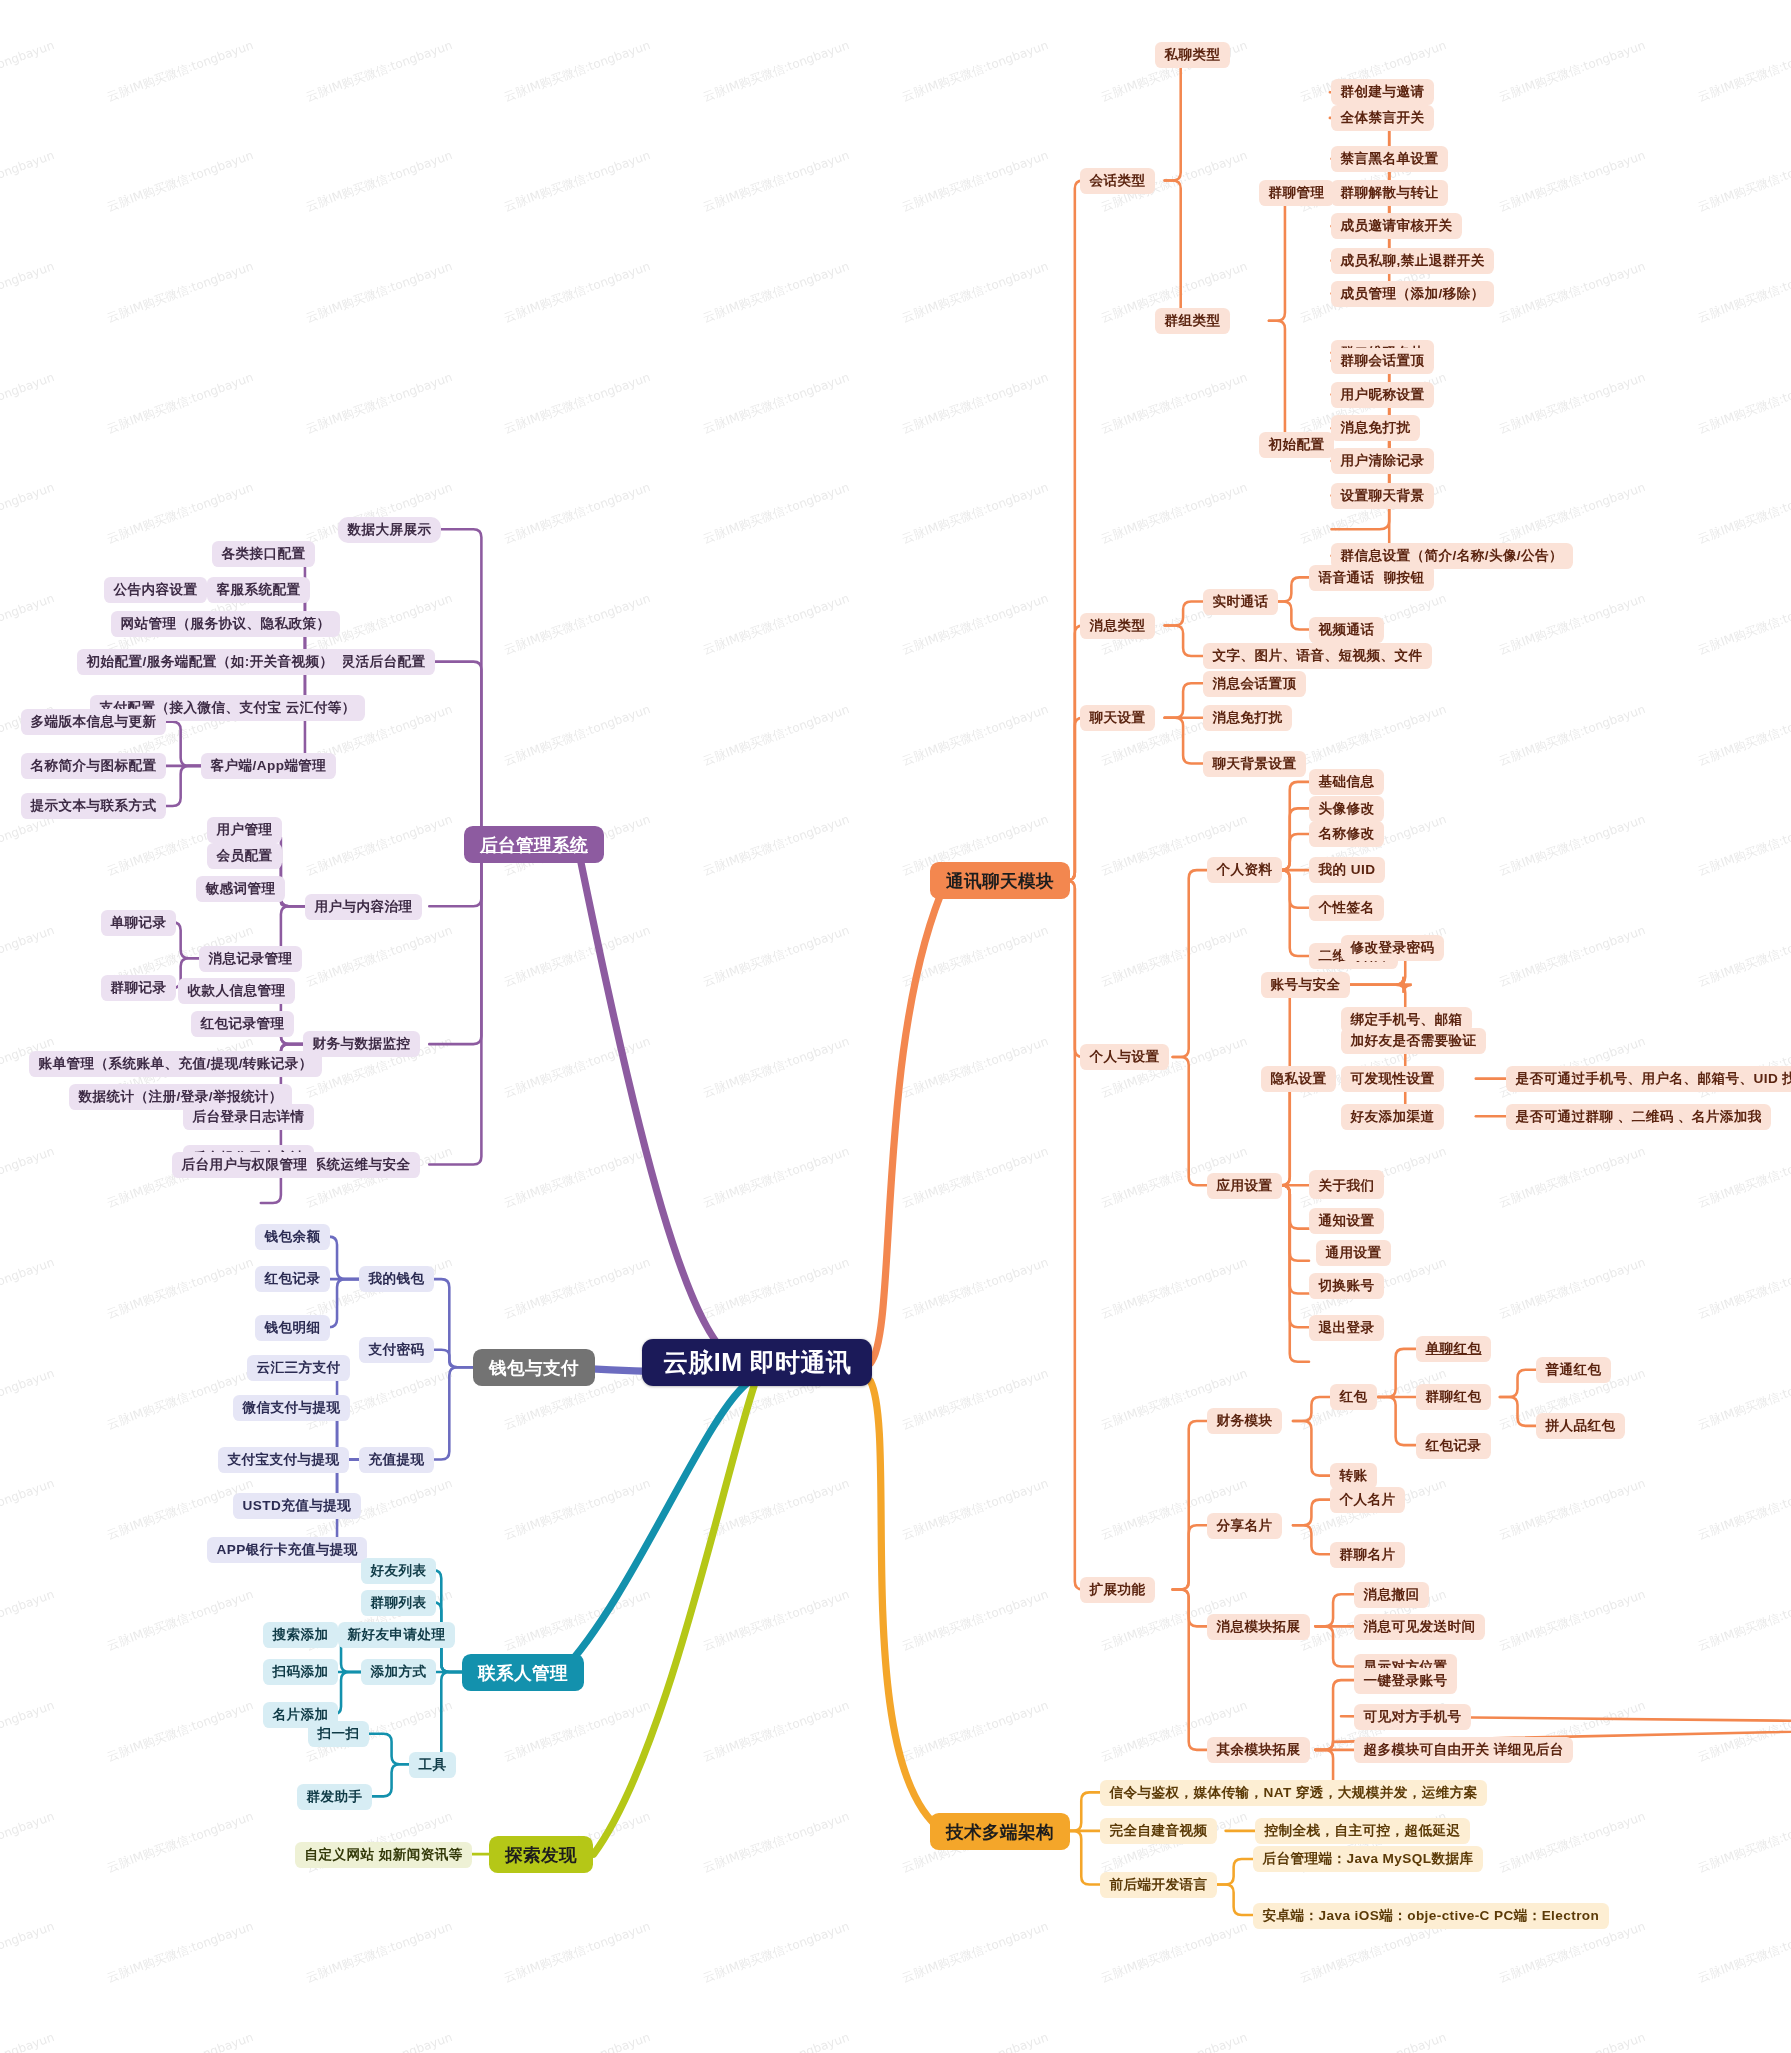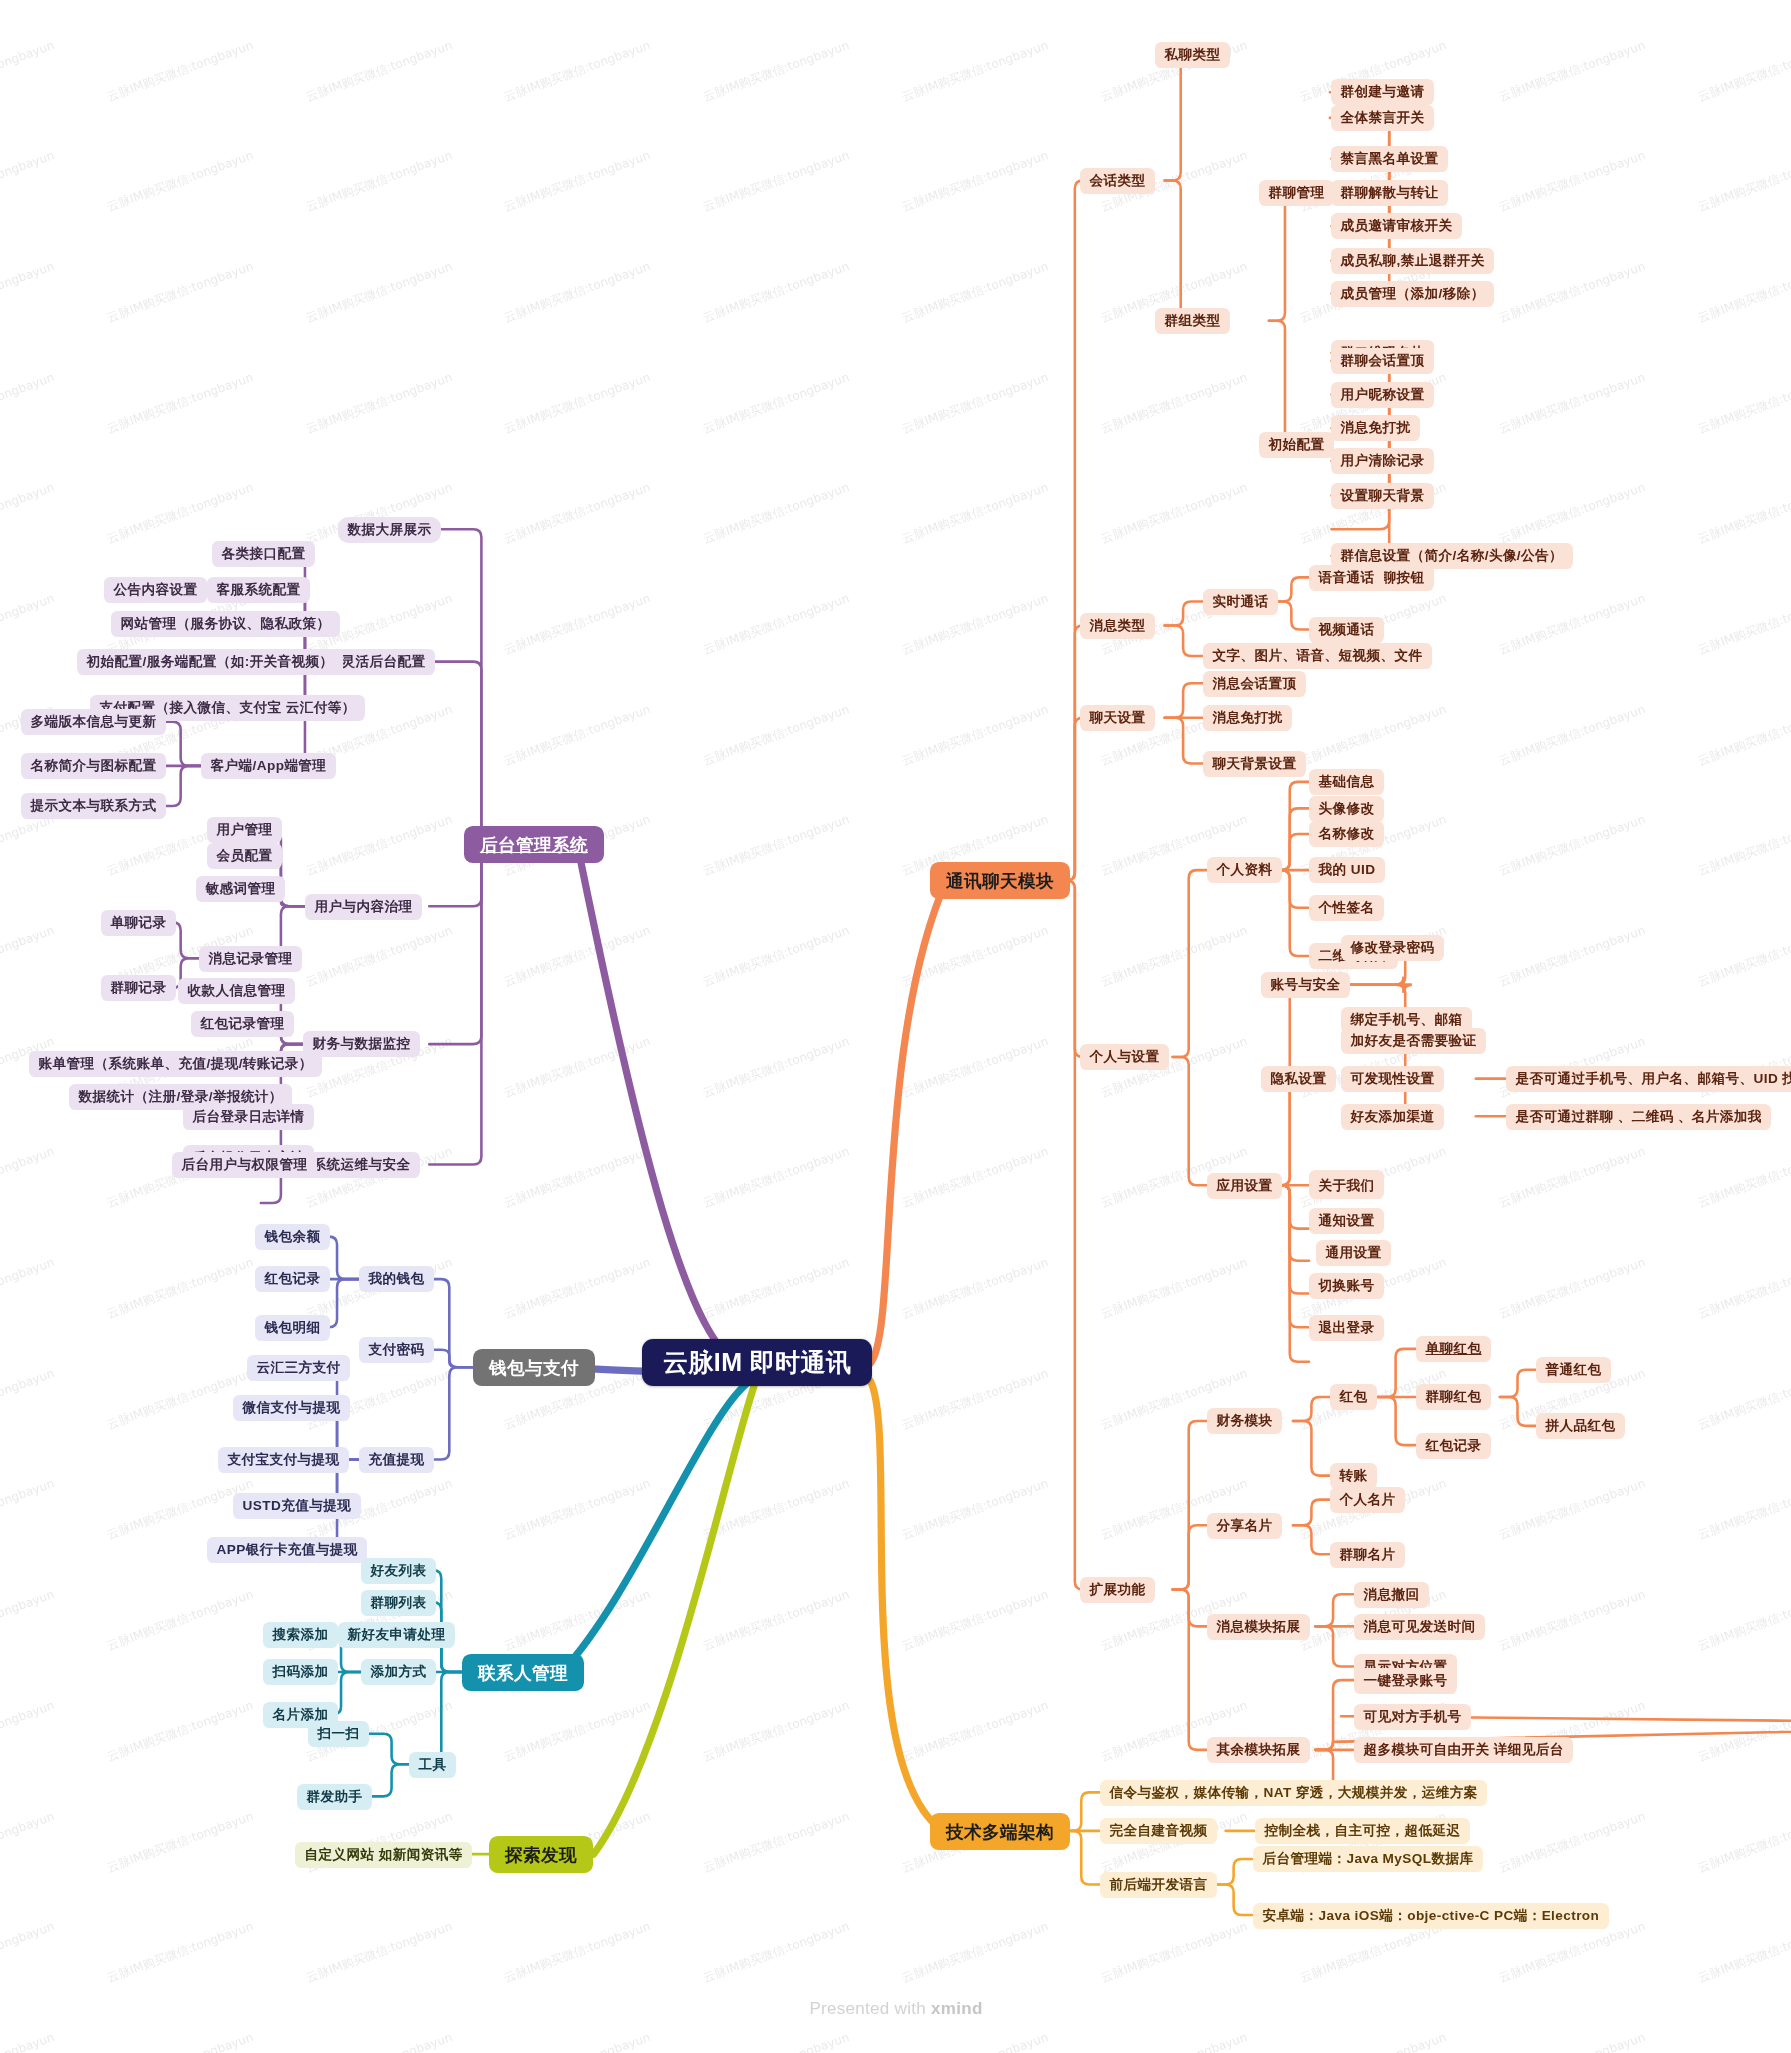--- a/index.html
+++ b/index.html
@@ -566,18 +566,15 @@
   <div class="node sub s-orange" style="left:1354px;top:1737px;">超多模块可自由开关 详细见后台</div>
 
   <div class="node main-chip m-amber" style="left:930px;top:1813px;">技术多端架构</div>
   <div class="node sub s-amber" style="left:1100px;top:1780px;">信令与鉴权，媒体传输，NAT 穿透，大规模并发，运维方案</div>
   <div class="node sub s-amber" style="left:1100px;top:1818px;">完全自建音视频</div>
   <div class="node sub s-amber" style="left:1255px;top:1818px;">控制全栈，自主可控，超低延迟</div>
   <div class="node sub s-amber" style="left:1100px;top:1872px;">前后端开发语言</div>
   <div class="node sub s-amber" style="left:1253px;top:1846px;">后台管理端：Java MySQL数据库</div>
   <div class="node sub s-amber" style="left:1253px;top:1903px;">安卓端：Java iOS端：obje-ctive-C PC端：Electron</div>
 
-  <div class="footer">
-    <span>Presented with </span><b>xmind</b>
-  </div>
 
 </div>
 
 
 </body></html>

